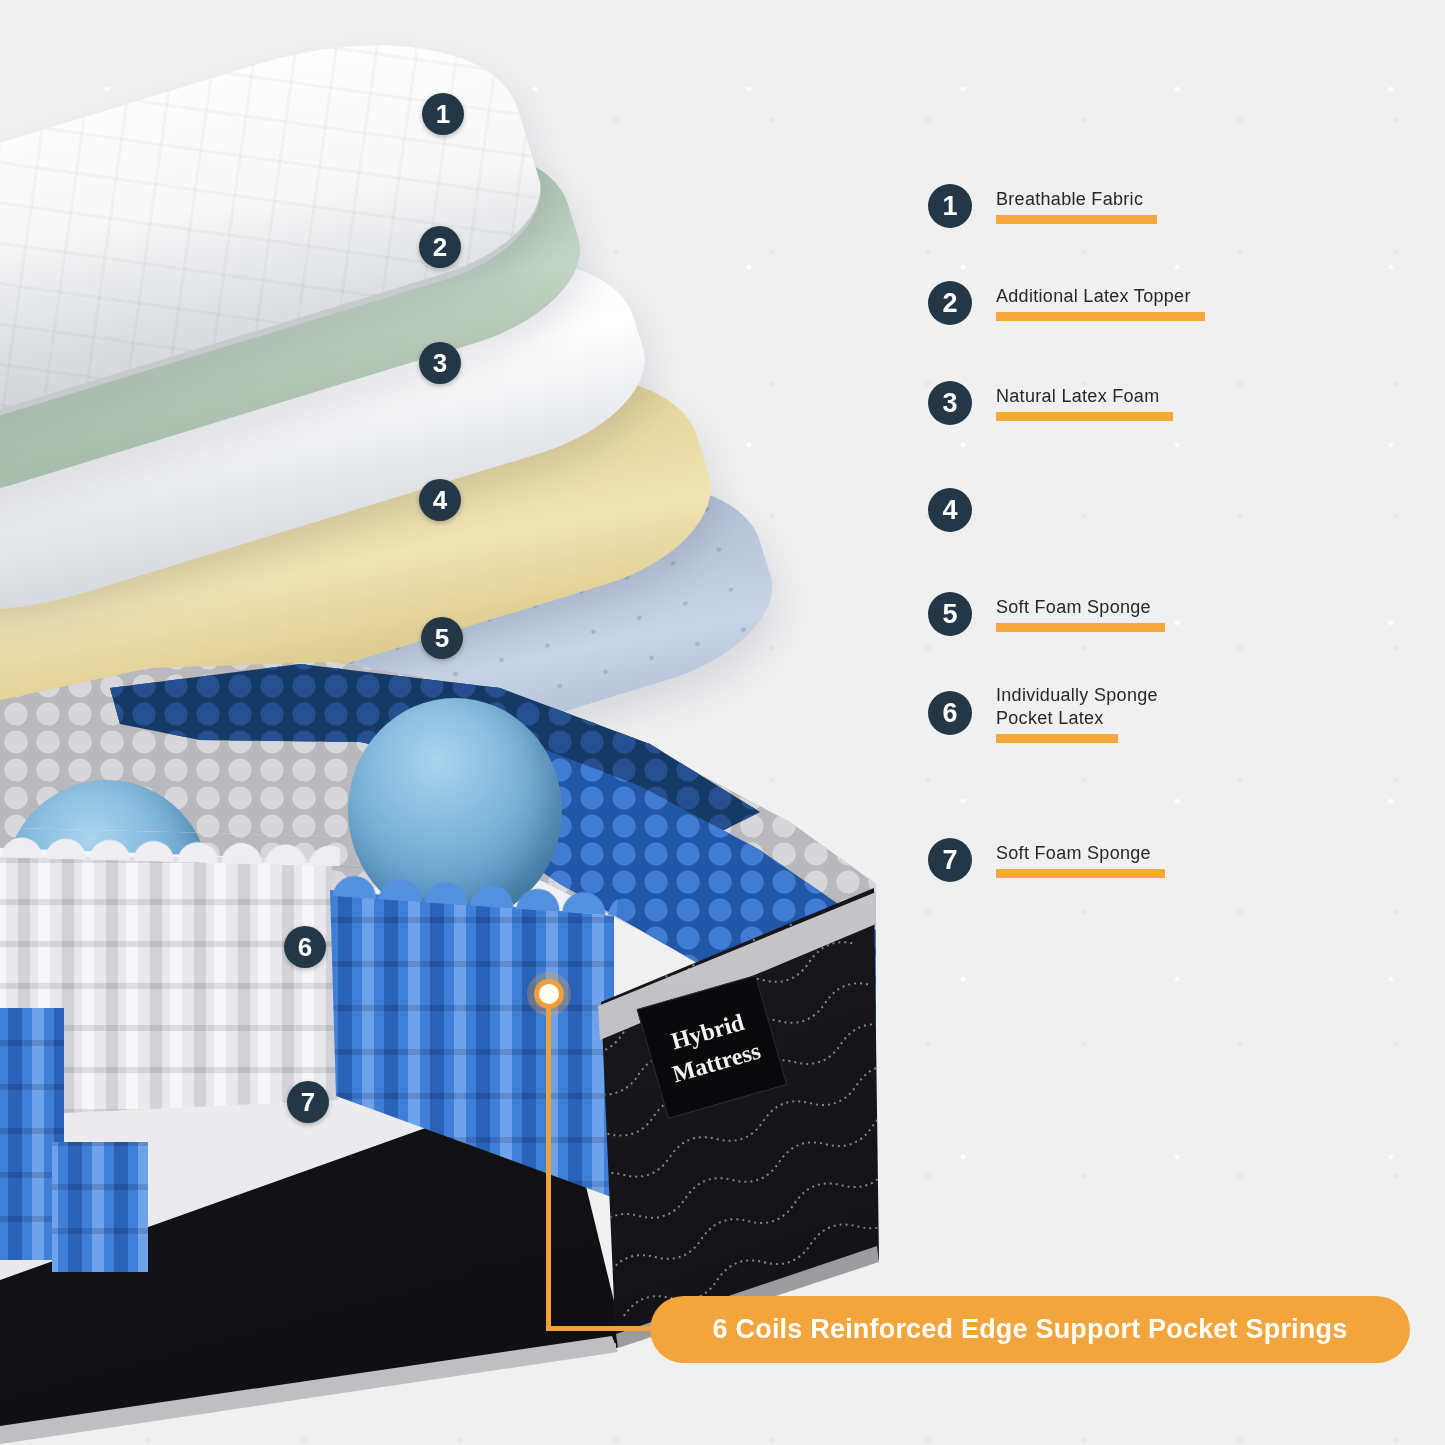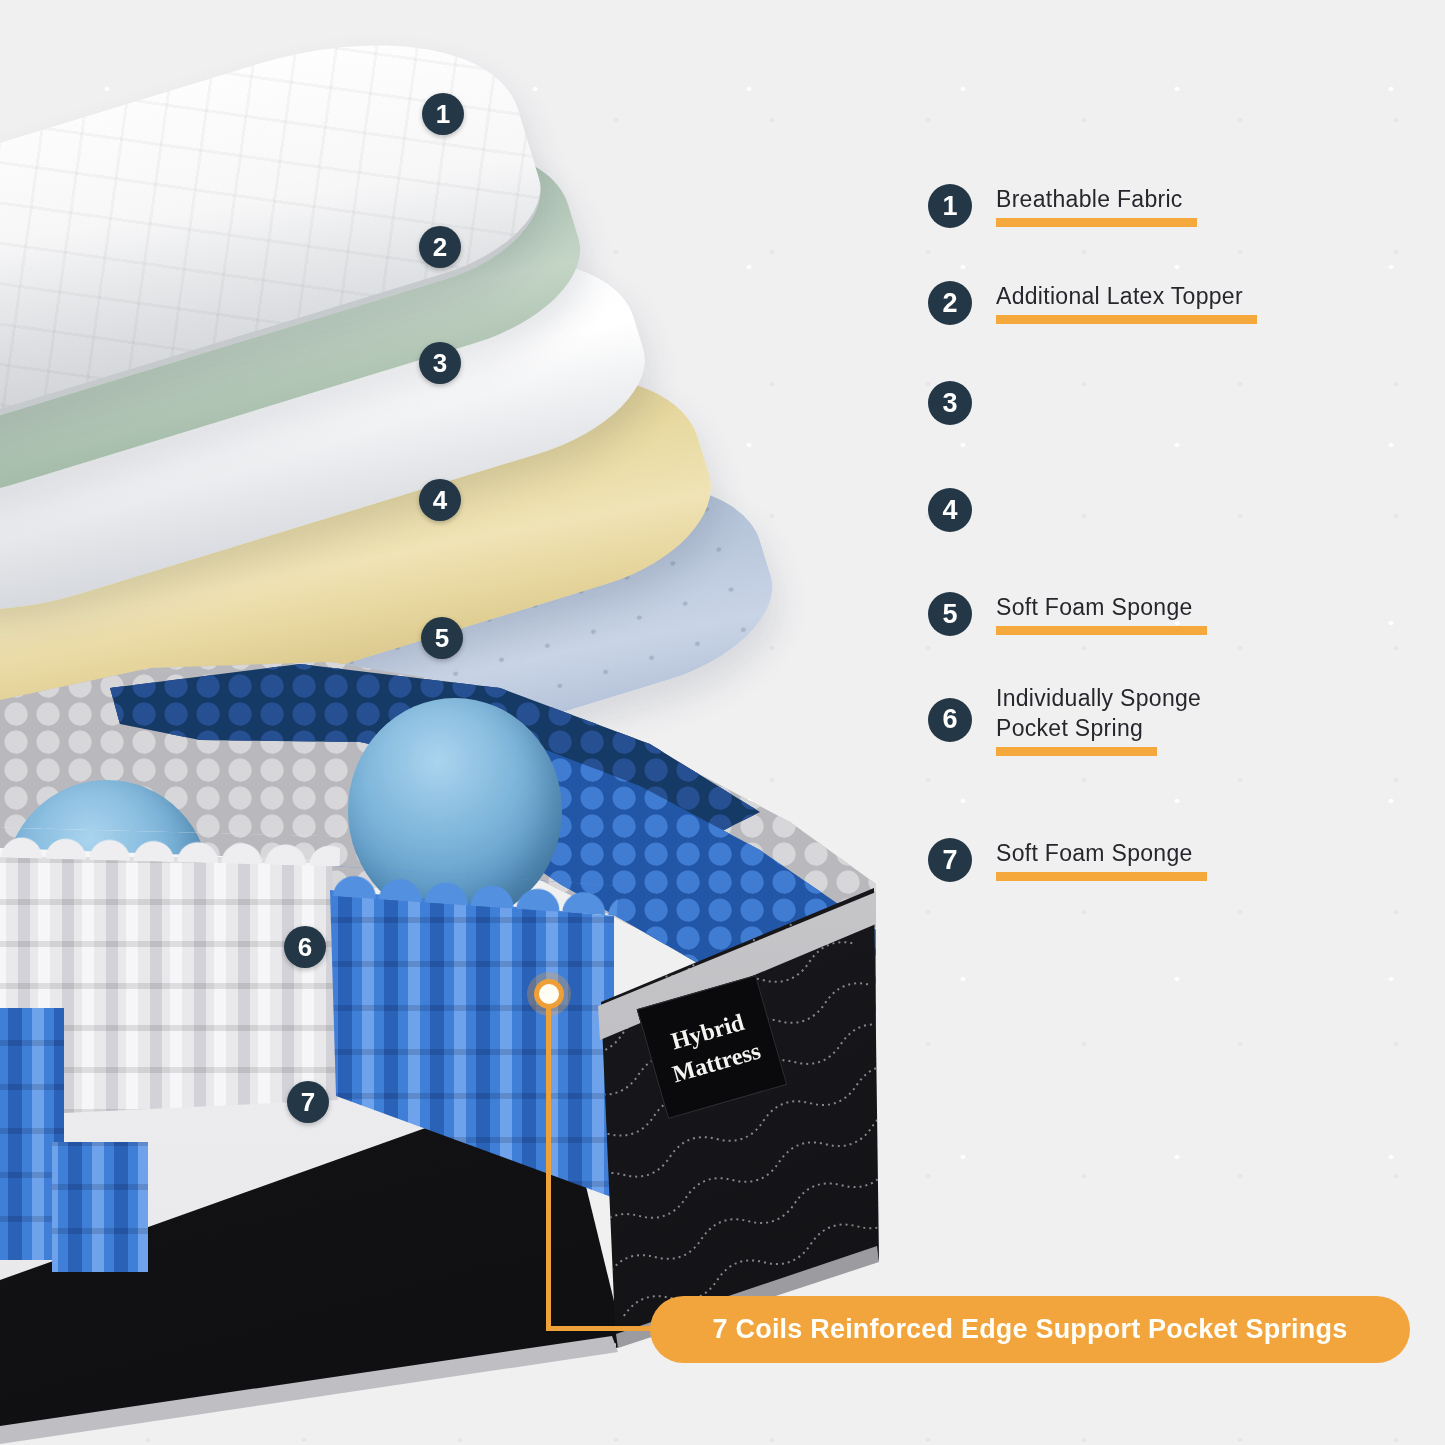--- a/index.html
+++ b/index.html
@@ -100,21 +100,21 @@
   .marker{
     position:absolute;width:42px;height:42px;border-radius:50%;
     background:#233746;color:#fff;display:flex;align-items:center;justify-content:center;
     font-size:26px;font-weight:bold;box-shadow:0 2px 5px rgba(0,0,0,.25);
   }
   .legend-row{position:absolute;left:928px;display:flex;align-items:center;gap:24px;}
   .legend-num{
     width:44px;height:44px;border-radius:50%;background:#233746;color:#fff;flex:0 0 44px;
     display:flex;align-items:center;justify-content:center;font-size:27px;font-weight:bold;
   }
-  .legend-text{font-size:23px;color:#26262c;letter-spacing:.3px;line-height:1.3;}
+  .legend-text{font-size:18px;color:#26262c;letter-spacing:.3px;line-height:1.3;}
   .u{
     display:inline-block;
     background:linear-gradient(#f5a83c,#f5a83c) no-repeat left bottom / 100% 9px;
     padding:0 14px 12px 0;
   }
 
   
   .sheet{clip-path:polygon(0 1040px,560px 996px,590px 1090px,0 1292px);
     background:linear-gradient(180deg,#ffffff 0%,#f3f3f5 40%,#e7e7ea 100%);}
   .base{clip-path:polygon(0 1280px,560px 1080px,624px 1342px,0 1438px);
@@ -215,35 +215,36 @@
   <div class="legend-row" style="top:184px;">
     <div class="legend-num">1</div>
     <div class="legend-text"><span class="u">Breathable Fabric</span></div>
   </div>
   <div class="legend-row" style="top:281px;">
     <div class="legend-num">2</div>
     <div class="legend-text"><span class="u">Additional Latex Topper</span></div>
   </div>
   <div class="legend-row" style="top:381px;">
     <div class="legend-num">3</div>
+    <div class="legend-text"><span class="u">Natural Latex Foam</span></div>
   </div>
   <div class="legend-row" style="top:488px;">
     <div class="legend-num">4</div>
   </div>
   <div class="legend-row" style="top:592px;">
     <div class="legend-num">5</div>
     <div class="legend-text"><span class="u">Soft Foam Sponge</span></div>
   </div>
   <div class="legend-row" style="top:684px;">
     <div class="legend-num">6</div>
     <div class="legend-text">
       <span>Individually Sponge</span><br>
-      <span class="u">Pocket Spring</span>
+      <span class="u">Pocket Latex</span>
     </div>
   </div>
   <div class="legend-row" style="top:838px;">
     <div class="legend-num">7</div>
     <div class="legend-text"><span class="u">Soft Foam Sponge</span></div>
   </div>
 
-  <div class="abs banner">7 Coils Reinforced Edge Support Pocket Springs</div>
+  <div class="abs banner">6 Coils Reinforced Edge Support Pocket Springs</div>
 
 </div>
 
 </body></html>

